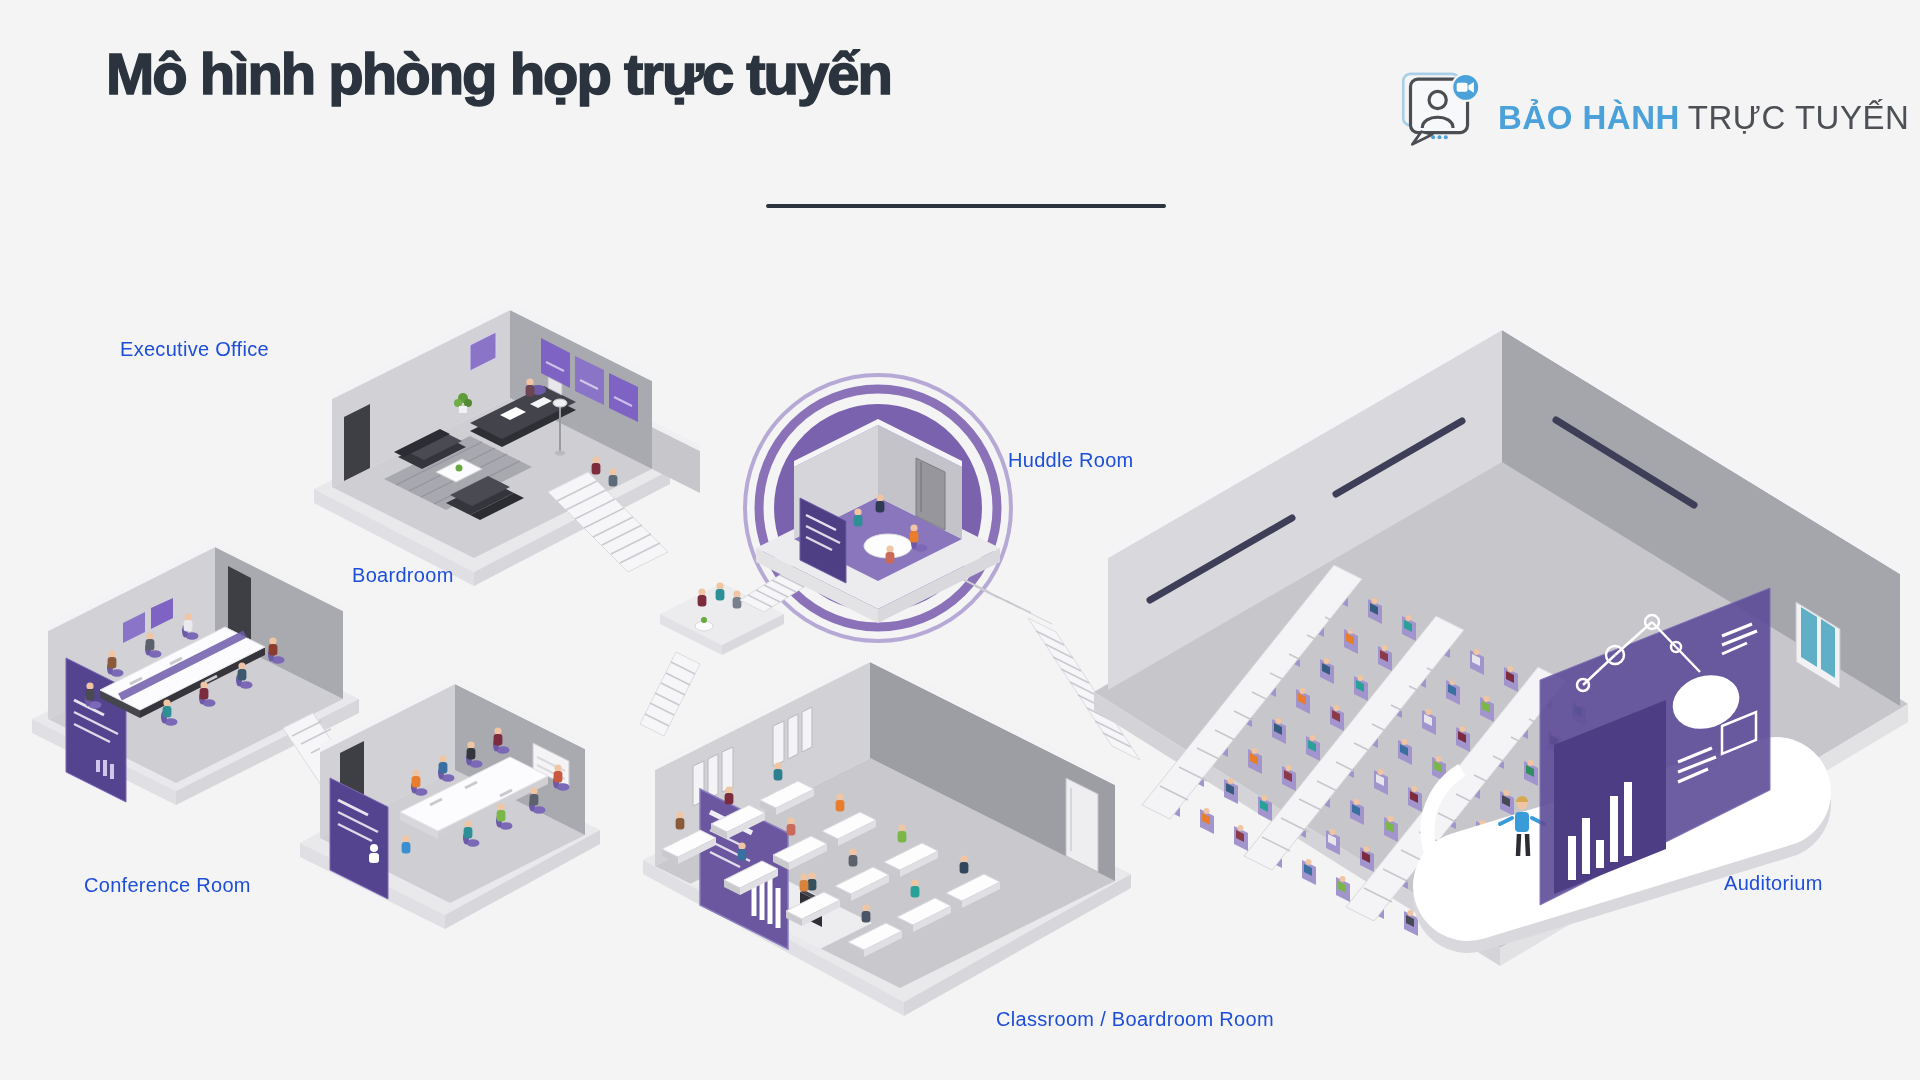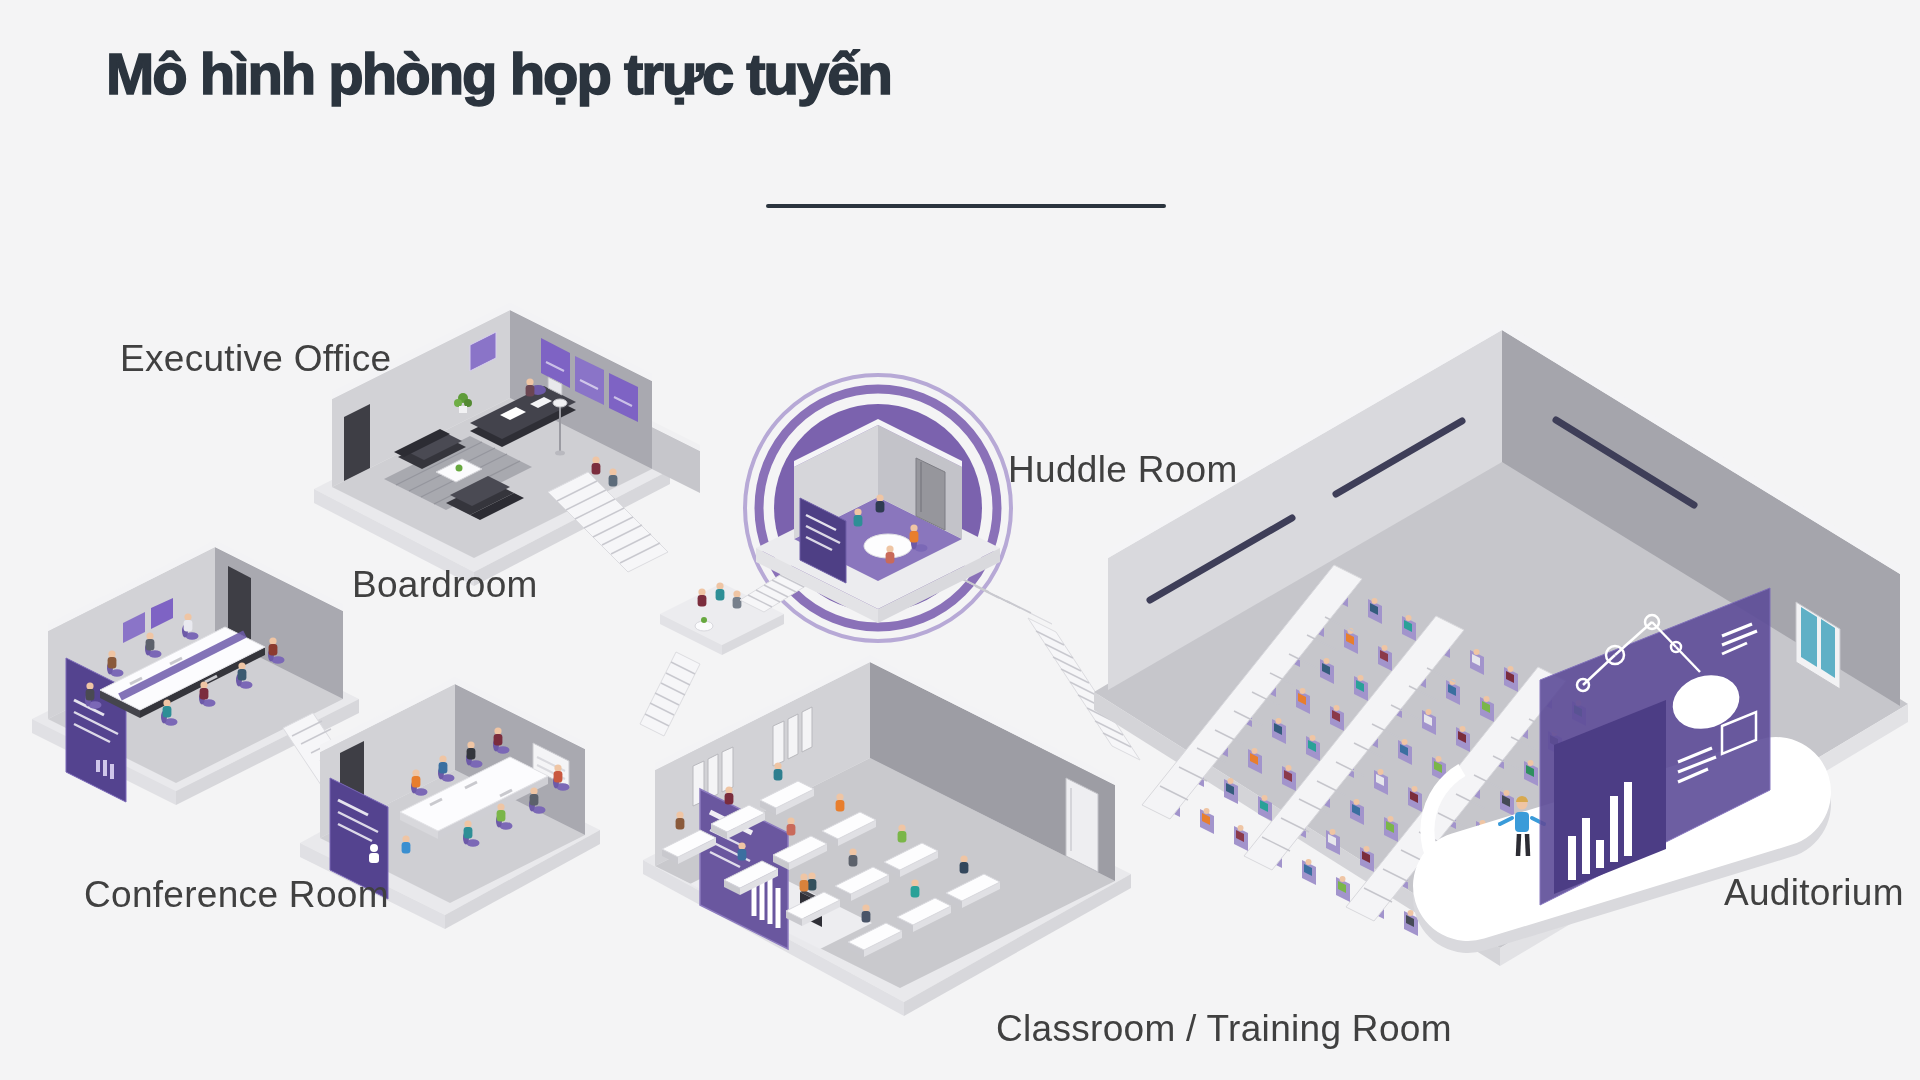--- a/index.html
+++ b/index.html
@@ -7,36 +7,54 @@
   .canvas{position:relative;width:1920px;height:1080px;background:#f4f4f5;overflow:hidden;}
   .page-title{position:absolute;left:106px;top:40px;font-size:58px;font-weight:bold;letter-spacing:-2px;
     color:#2b343e;-webkit-text-stroke:1.5px #2b343e;white-space:nowrap;}
   .title-underline{position:absolute;left:766px;top:204px;width:400px;height:4px;background:#2b343e;border-radius:2px;}
   .logo{position:absolute;left:1398px;top:62px;display:flex;align-items:center;}
   .logo svg{width:92px;height:86px;}
   .logo-text{margin-left:8px;font-size:33px;letter-spacing:.5px;white-space:nowrap;padding-top:26px;}
   .brand-primary{color:#4ba1d9;font-weight:bold;}
   .brand-secondary{color:#4c4f54;font-weight:normal;margin-left:8px;}
   .diagram{position:absolute;left:0;top:0;width:1920px;height:1080px;}
-  .room-label{position:absolute;color:#404040;font-size:37px;letter-spacing:.3px;white-space:nowrap;}
+  .room-label{position:absolute;color:#1d4ed8;font-size:20px;letter-spacing:.3px;white-space:nowrap;}
   #lbl-exec{left:120px;top:338px;}
   #lbl-board{left:352px;top:564px;}
   #lbl-conf{left:84px;top:874px;}
   #lbl-huddle{left:1008px;top:409px;margin-top:40px;}
   #lbl-class{left:996px;top:1008px;}
   #lbl-aud{left:1724px;top:872px;}
 </style>
 </head>
 <body>
 
 <div class="canvas">
 
   <div class="page-title">Mô hình phòng họp trực tuyến</div>
   <div class="title-underline"></div>
 
+  <div class="logo">
+    <svg viewBox="0 0 100 95">
+      <rect x="5" y="13" width="62" height="57" rx="8" fill="none" stroke="#a9cfe8" stroke-width="3"></rect>
+      <rect x="13" y="19" width="63" height="59" rx="8" fill="#f7f8f9" stroke="#4a4d52" stroke-width="3.5"></rect>
+      <path d="M25,77 L15,91 L37,80 Z" fill="#f7f8f9" stroke="#4a4d52" stroke-width="3" stroke-linejoin="round"></path>
+      <circle cx="43" cy="42" r="9.5" fill="#f7f8f9" stroke="#4a4d52" stroke-width="3.5"></circle>
+      <path d="M26,73 C26,57 60,57 60,73" fill="#f7f8f9" stroke="#4a4d52" stroke-width="3.5"></path>
+      <circle cx="38" cy="83" r="2.2" fill="#4ba1d9"></circle>
+      <circle cx="45" cy="83" r="2.2" fill="#4ba1d9"></circle>
+      <circle cx="52" cy="83" r="2.2" fill="#4ba1d9"></circle>
+      <circle cx="74" cy="28" r="15" fill="#4ba1d9" stroke="#f4f4f5" stroke-width="2.5"></circle>
+      <rect x="64" y="23" width="12" height="10" rx="2" fill="#ffffff"></rect>
+      <path d="M77,26 L83,22 L83,34 L77,30 Z" fill="#ffffff"></path>
+    </svg>
+    <div class="logo-text">
+      <span class="brand-primary">BẢO HÀNH</span><span class="brand-secondary">TRỰC TUYẾN</span>
+    </div>
+  </div>
 
   <svg class="diagram" viewBox="0 0 1920 1080">
     <defs>
       <g id="pp">
         <circle cx="0" cy="-10" r="3.6" fill="#efc5a4"></circle>
         <rect x="-4.4" y="-7" width="8.8" height="11.5" rx="3.2" fill="currentColor"></rect>
       </g>
       <g id="chair">
         <ellipse cx="3" cy="2" rx="6.5" ry="3.8" fill="#7b68b6"></ellipse>
         <ellipse cx="-4" cy="-3" rx="3" ry="6.5" fill="#6d5aa8"></ellipse>
@@ -516,16 +534,16 @@
         </g>
         <polygon points="1722,726 1756,712 1756,740 1722,754" fill="none" stroke="#ffffff" stroke-width="2.5"></polygon>
       </g>
     </g>
   </svg>
 
   <div class="room-label" id="lbl-exec">Executive Office</div>
   <div class="room-label" id="lbl-board">Boardroom</div>
   <div class="room-label" id="lbl-conf">Conference Room</div>
   <div class="room-label" id="lbl-huddle">Huddle Room</div>
-  <div class="room-label" id="lbl-class">Classroom / Training Room</div>
+  <div class="room-label" id="lbl-class">Classroom / Boardroom Room</div>
   <div class="room-label" id="lbl-aud">Auditorium</div>
 
 </div>
 
 </body></html>

